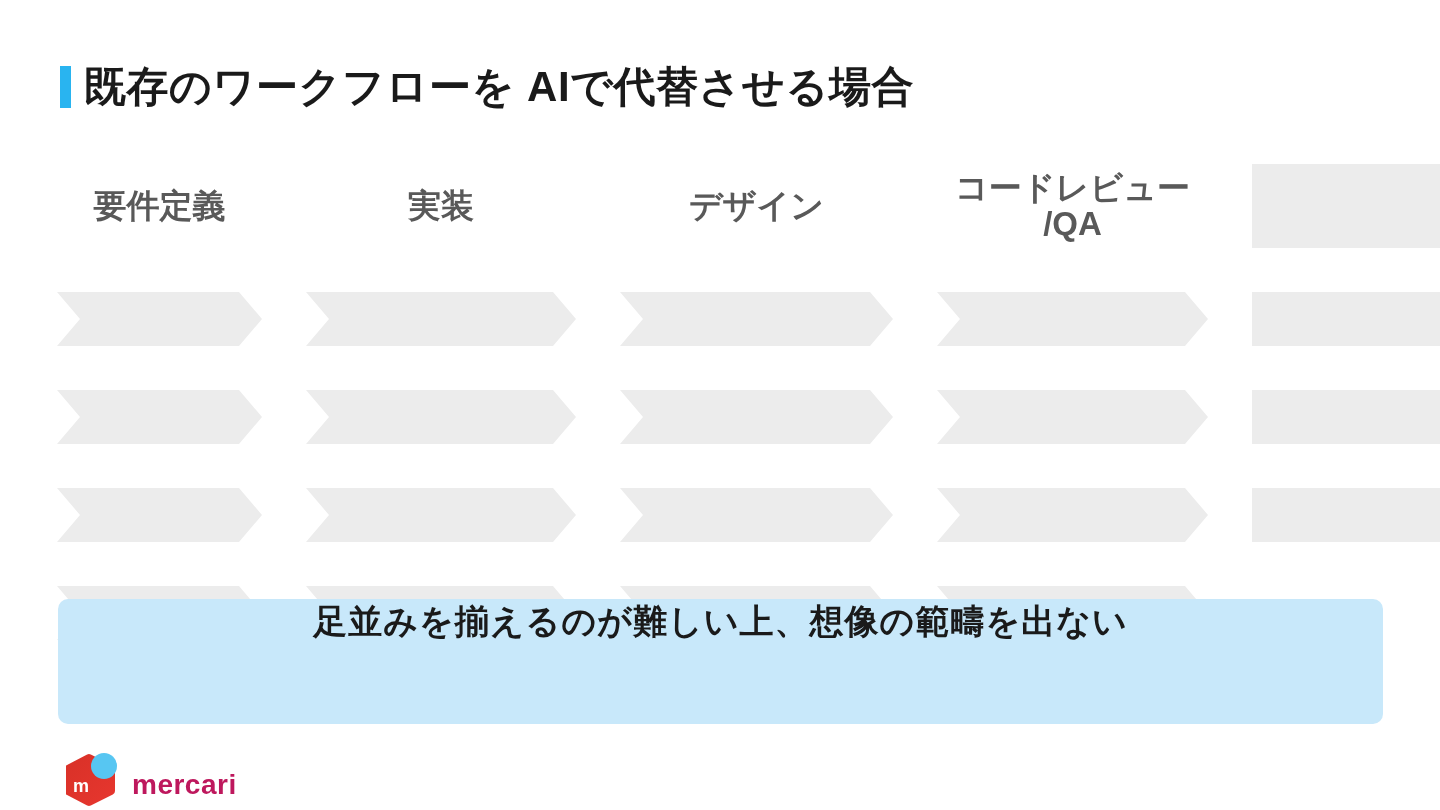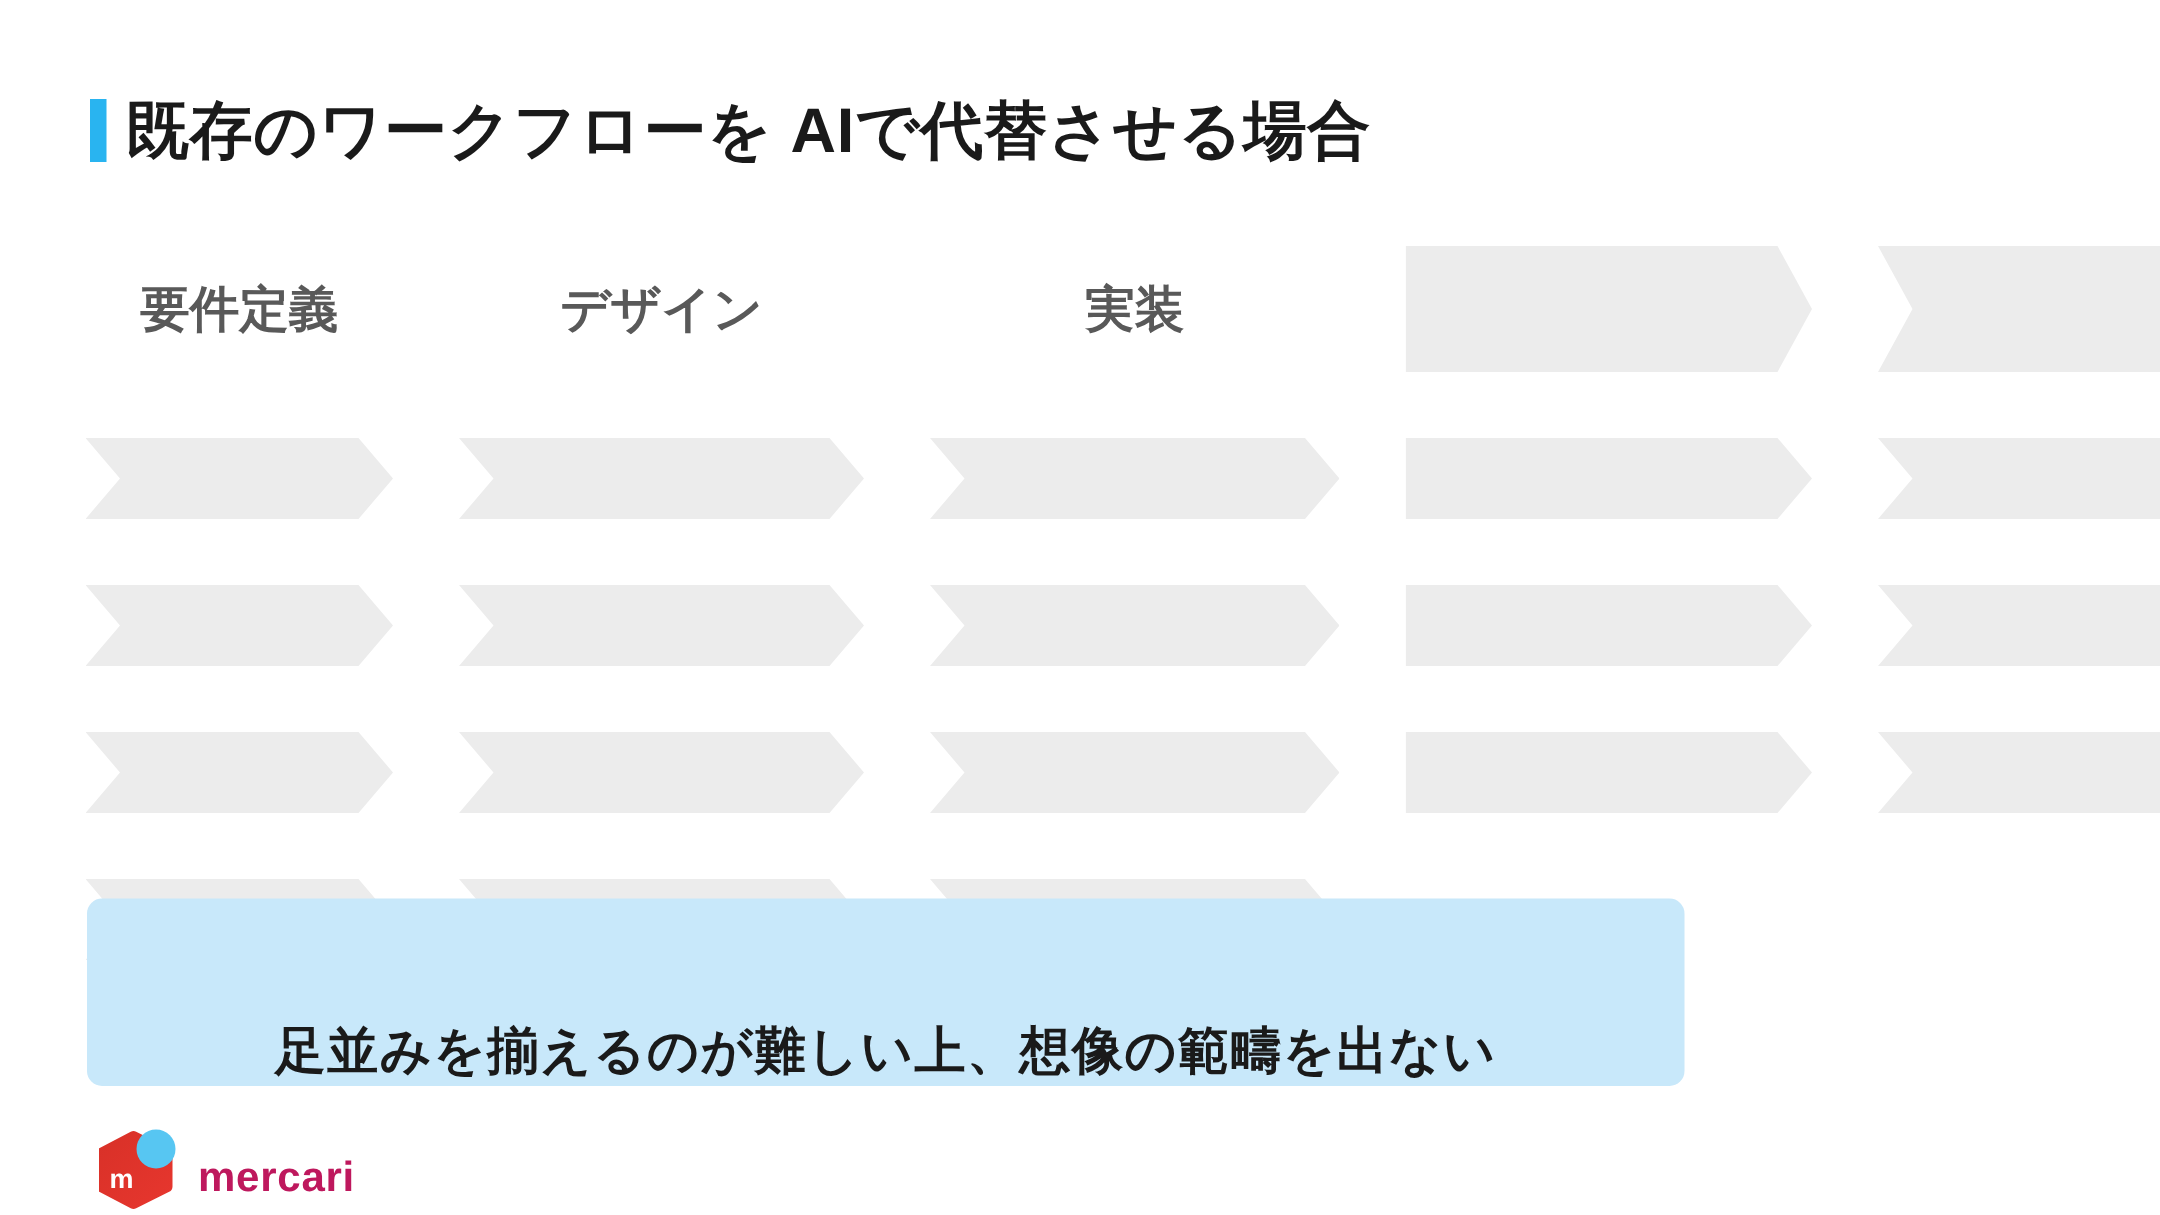--- a/index.html
+++ b/index.html
@@ -69,26 +69,26 @@
   .arrow.first {
     clip-path: polygon(0 0, calc(100% - 23px) 0, 100% 50%,
                        calc(100% - 23px) 100%, 0 100%);
   }
 
   
   .banner {
     position: absolute;
     left: 58px;
     top: 587px;
-    width: 1065px;
+    width: 1325px;
     height: 125px;
     background: var(--banner-bg, #C8E8FA);
     border-radius: 10px;
     display: flex;
-    align-items: flex-end;
+    align-items: flex-start;
     justify-content: center;
   }
   .banner-text {
     font-size: 34px;
     font-weight: bold;
     color: #1a1a1a;
     letter-spacing: 1px;
   }
 
   
@@ -121,22 +121,24 @@
 <div class="slide">
 
   <div class="title-row">
     <div class="accent-bar"></div>
     <div class="title">既存のワークフローを AIで代替させる場合</div>
   </div>
 
   <div class="workflow-grid">
 
   <div class="col-header">要件定義</div>
+      <div class="col-header">実装</div>
       <div class="col-header">デザイン</div>
-      <div class="col-header">実装</div>
+      <div class="col-header">コードレビュー
+/QA</div>
       <div class="arrow first"></div>
       <div class="arrow"></div>
       <div class="arrow"></div>
       <div class="arrow"></div>
       <div class="arrow"></div>
       <div class="arrow first"></div>
       <div class="arrow"></div>
       <div class="arrow"></div>
       <div class="arrow"></div>
       <div class="arrow"></div>

